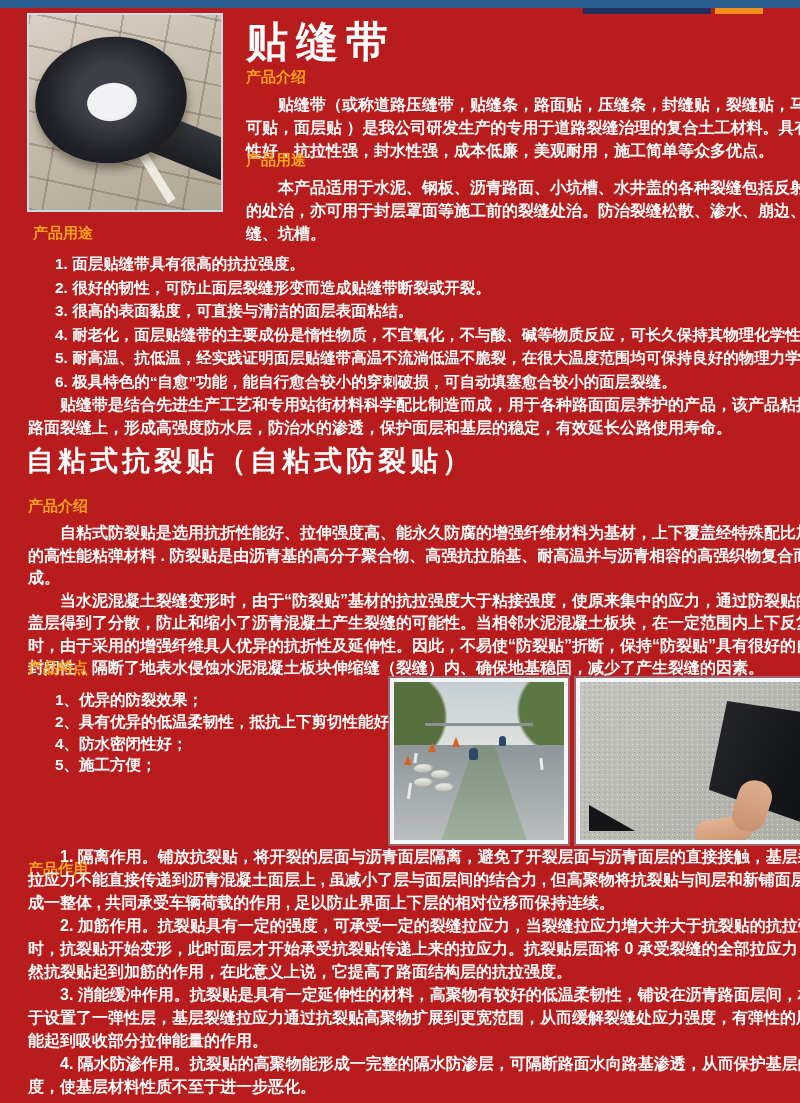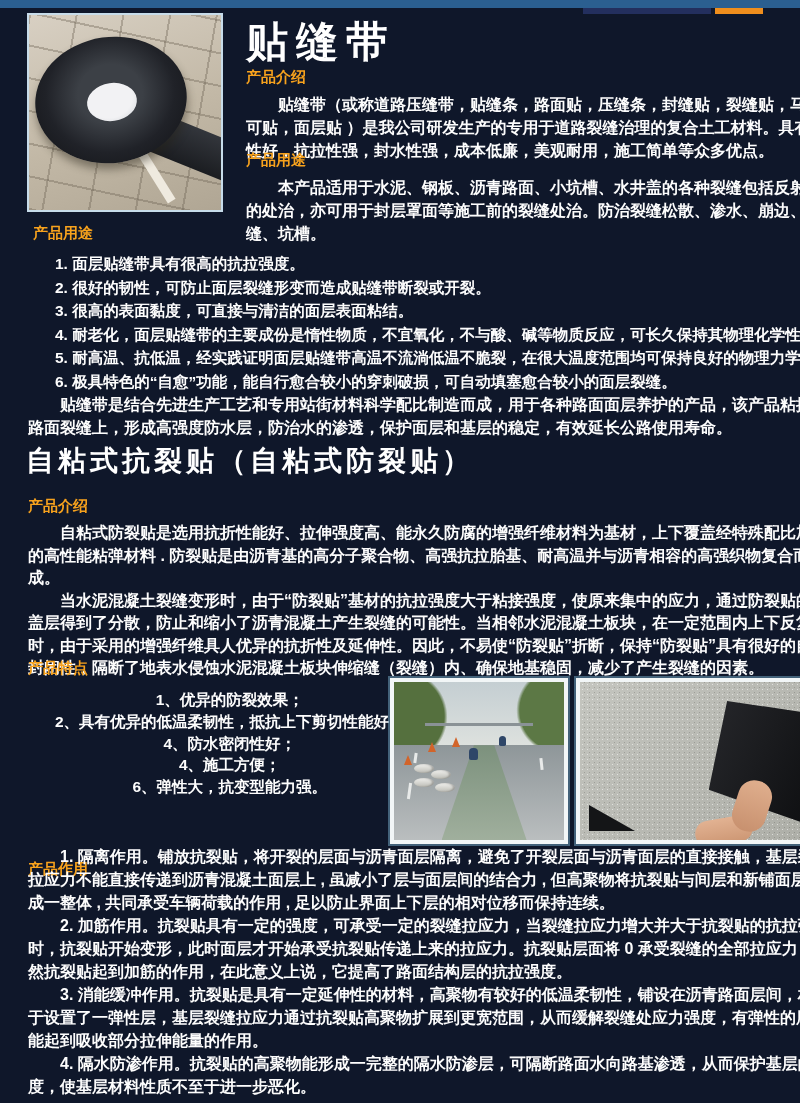--- a/index.html
+++ b/index.html
@@ -1,34 +1,34 @@
 <!DOCTYPE html>
 <html><head>
 <meta charset="utf-8">
 <style>
   html,body{margin:0;padding:0;}
   .page{
     position:relative;
     width:800px;height:1103px;
-    background:#0f172a;
+    background:#b91c1c;
     overflow:hidden;
     font-family:"Liberation Sans","DejaVu Sans",sans-serif;
     color:#ffffff;
   }
   .abs{position:absolute;}
   .top-strip{left:0;top:0;width:800px;height:8px;background:#2b5f90;}
   .navy-bar{left:583px;top:8px;width:128px;height:6px;background:#232f5e;}
   .orange-bar{left:715px;top:8px;width:48px;height:6px;background:#ef8e1d;}
 
   .h1-title{left:246px;top:14px;font-size:42px;font-weight:bold;letter-spacing:8px;color:#fff;}
   .h2-title{left:26px;top:442px;font-size:28px;font-weight:bold;letter-spacing:4px;color:#fff;white-space:nowrap;}
   .sec-head{font-size:15px;font-weight:bold;color:#f7a21d;white-space:nowrap;}
   .body-txt{font-size:16px;line-height:23px;font-weight:bold;color:#fdfdfd;text-indent:2em;}
   .list-item{font-size:15.5px;line-height:23.5px;font-weight:bold;color:#fdfdfd;white-space:nowrap;}
-  .list2 .list-item{line-height:21.8px;text-align:center;}
+  .list2 .list-item{line-height:21.8px;}
   .para{margin:0 0 0 0;}
 
   
   .photo-tape{
     left:27px;top:13px;width:196px;height:199px;box-sizing:border-box;
     border:2px solid #c7dcea;overflow:hidden;
     background:
       repeating-linear-gradient(100deg, rgba(110,100,85,.38) 0 2px, rgba(0,0,0,0) 2px 46px),
       repeating-linear-gradient(12deg, rgba(110,100,85,.38) 0 2px, rgba(0,0,0,0) 2px 32px),
       linear-gradient(160deg,#d8d0c3,#c2b8a6 55%,#b0a694);
@@ -124,22 +124,21 @@
   <div class="abs" style="left:28px;top:522px;width:812px;">
     <p class="body-txt para" style="line-height:22.5px;">自粘式防裂贴是选用抗折性能好、拉伸强度高、能永久防腐的增强纤维材料为基材，上下覆盖经特殊配比加工的高性能粘弹材料 . 防裂贴是由沥青基的高分子聚合物、高强抗拉胎基、耐高温并与沥青相容的高强织物复合而成。</p>
     <p class="body-txt para" style="line-height:22.5px;">当水泥混凝土裂缝变形时，由于“防裂贴”基材的抗拉强度大于粘接强度，使原来集中的应力，通过防裂贴的覆盖层得到了分散，防止和缩小了沥青混凝土产生裂缝的可能性。当相邻水泥混凝土板块，在一定范围内上下反复切时，由于采用的增强纤维具人优异的抗折性及延伸性。因此，不易使“防裂贴”折断，保持“防裂贴”具有很好的自粘封闭性，隔断了地表水侵蚀水泥混凝土板块伸缩缝（裂缝）内、确保地基稳固，减少了产生裂缝的因素。</p>
   </div>
 
   <div class="abs sec-head" style="left:28px;top:659px;">产品特点</div>
   <div class="abs list2" style="left:55px;top:689px;">
     <div class="list-item">1、优异的防裂效果；</div>
     <div class="list-item">2、具有优异的低温柔韧性，抵抗上下剪切性能好；</div>
     <div class="list-item">4、防水密闭性好；</div>
-    <div class="list-item">4、施工方便；</div>
-    <div class="list-item">6、弹性大，抗变型能力强。</div>
+    <div class="list-item">5、施工方便；</div>
   </div>
 
   <div class="abs photo-frame photo-road">
     <div class="abs road-sky"></div>
     <div class="abs road-bridge"></div>
     <div class="abs road-surface"></div>
     <div class="abs road-membrane"></div>
     <div class="road-dash" style="left:12%;top:45%;height:10px;transform:rotate(8deg);"></div>
     <div class="road-dash" style="left:8%;top:64%;height:16px;transform:rotate(8deg);"></div>
     <div class="road-dash" style="left:86%;top:48%;height:12px;transform:rotate(-6deg);"></div>

